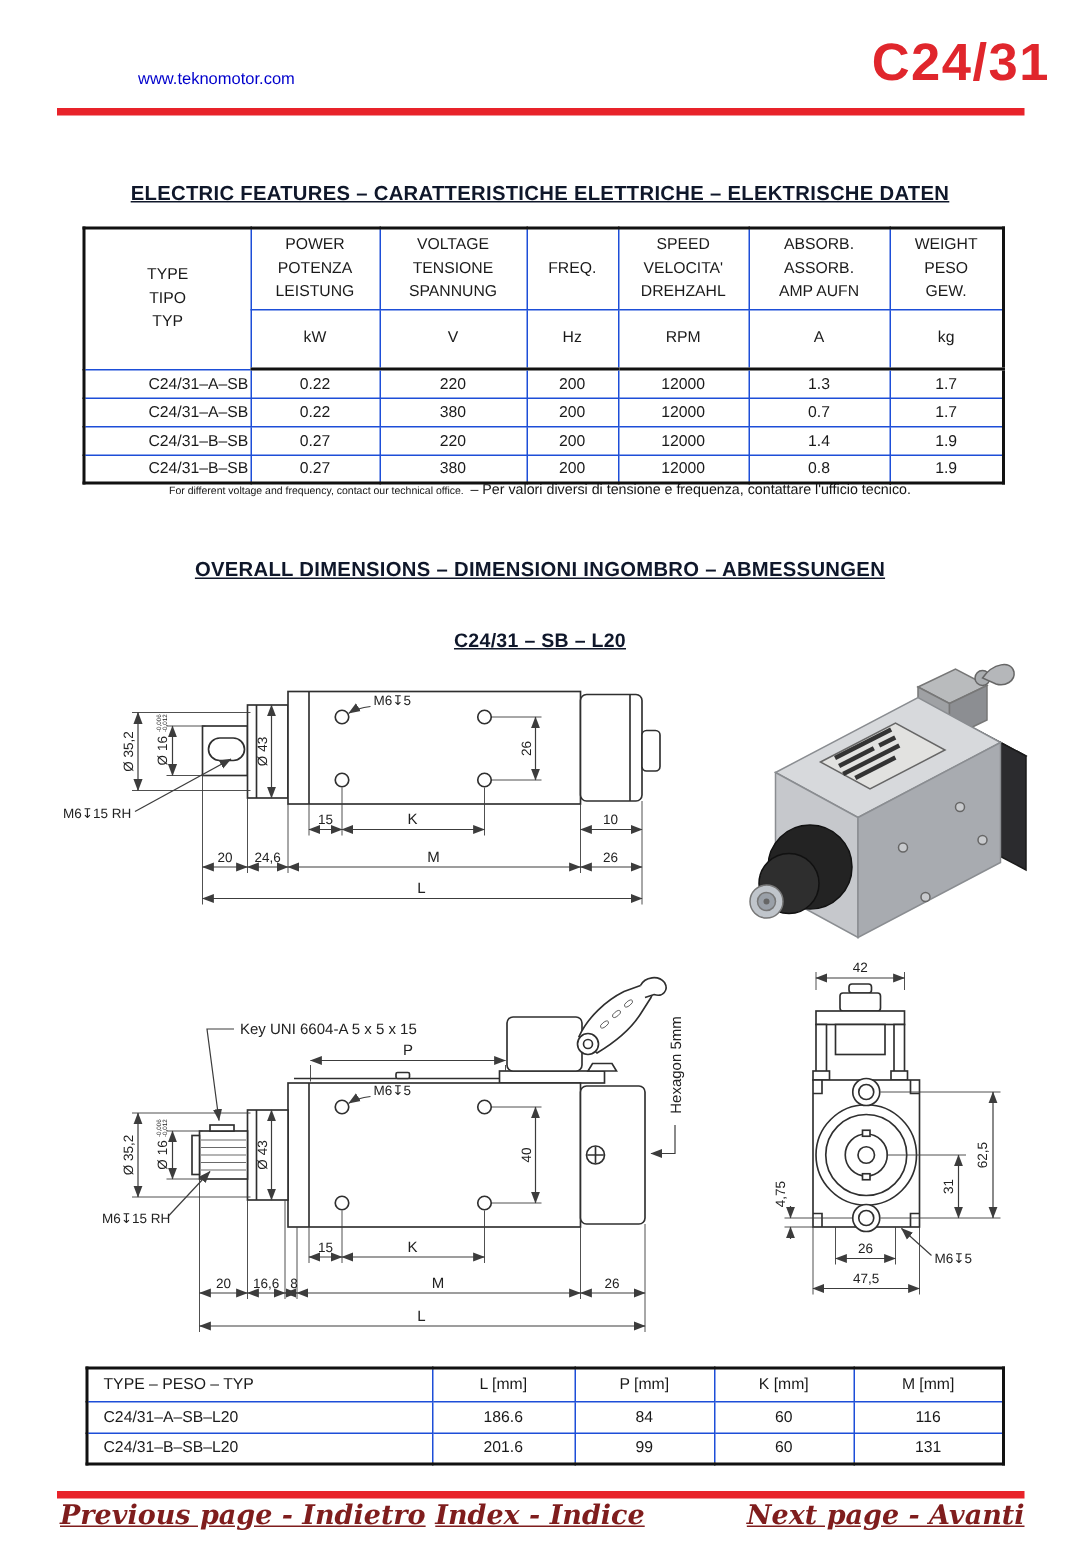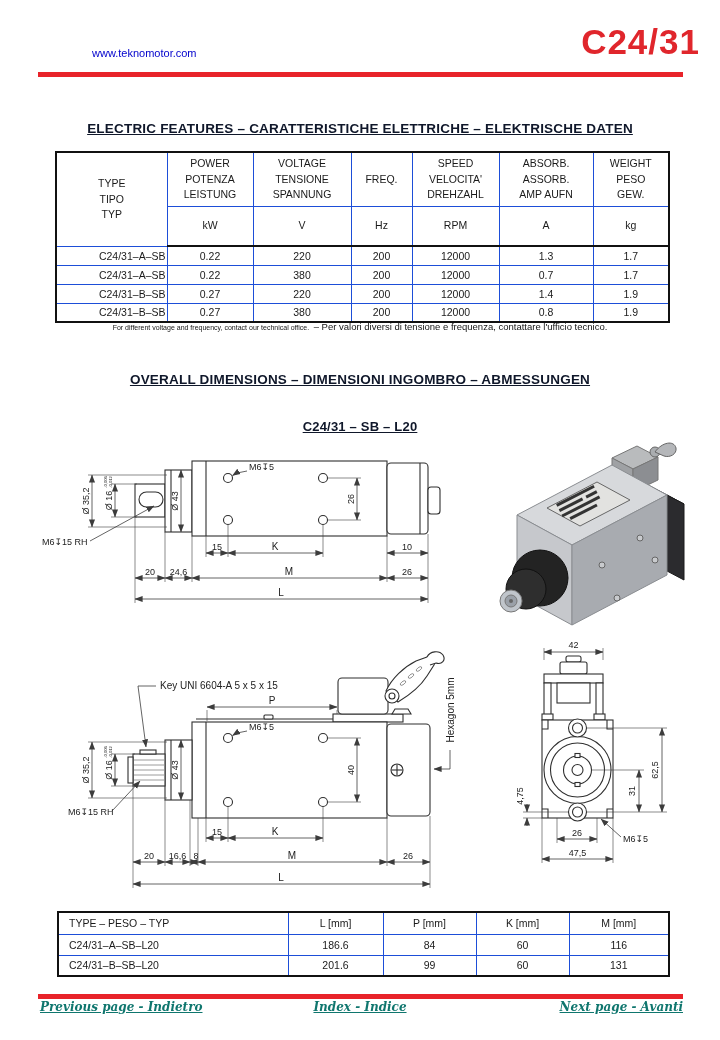--- a/index.html
+++ b/index.html
@@ -41,21 +41,21 @@
   .lin{stroke:#2f2f2f;stroke-width:1.1;fill:none;}
   .thin{stroke:#4a4a4a;stroke-width:.55;fill:none;}
   .ext{stroke:#3c3c3c;stroke-width:.6;fill:none;}
   .dim{stroke:#3c3c3c;stroke-width:.8;fill:none;}
   .ldr{stroke:#3c3c3c;stroke-width:.8;fill:none;}
   .dtx{font-size:9px;fill:#222;}
   .dtx10{font-size:10px;fill:#222;}
   .tol{font-size:4.2px;}
   
   .flink{top:1000px;font-family:"DejaVu Serif",serif;font-style:italic;font-weight:bold;
-         font-size:12px;color:#0f766e;text-decoration:underline;cursor:pointer;}
+         font-size:18px;color:#7f1d1d;text-decoration:underline;cursor:pointer;}
   #f-prev{left:40px;}
   #f-center{left:0;width:100%;text-align:center;pointer-events:none;}
   #f-center span{pointer-events:auto;}
   #f-next{right:37px;}
   #pageno{top:1020px;left:0;width:100%;text-align:center;font-size:13px;color:#3a3a3a;}
 </style>
 </head>
 <body>
 
 <div id="page">

